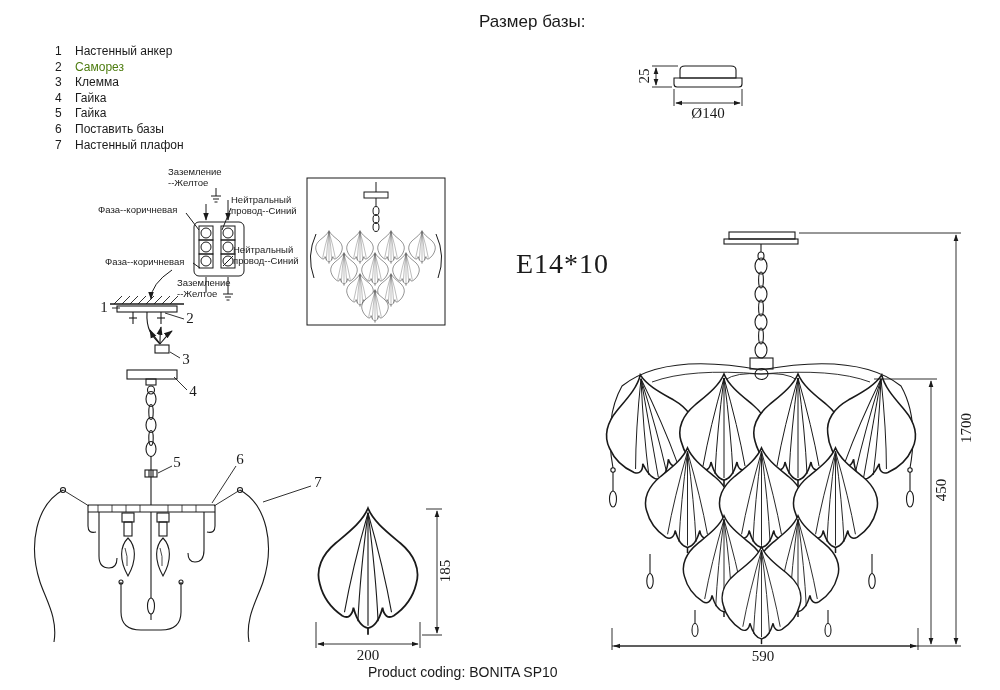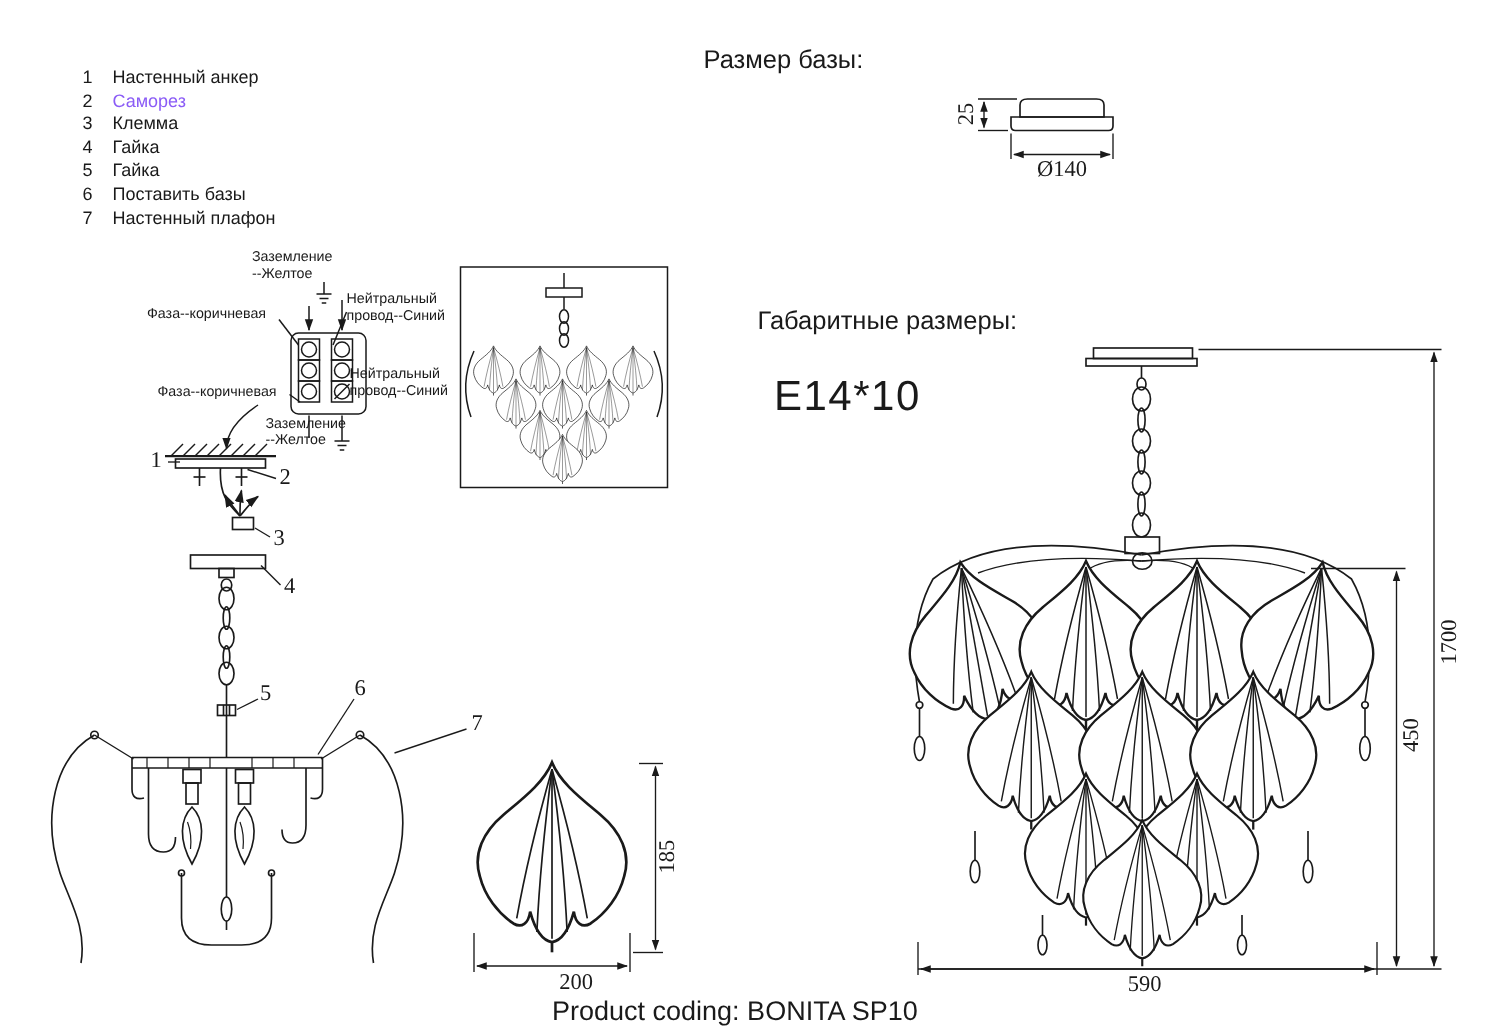--- a/index.html
+++ b/index.html
@@ -3,32 +3,32 @@
 <meta charset="utf-8">
 <style>
   * { margin:0; padding:0; box-sizing:border-box; }
   html,body { width:1000px; height:690px; }
   body { background:#fff; font-family:"Liberation Sans", sans-serif; color:#1a1a1a; position:relative; overflow:hidden; }
   .canvas { position:absolute; left:0; top:0; width:1000px; height:690px; background:#fff; }
   .art { position:absolute; left:0; top:0; }
   .txt { position:absolute; white-space:nowrap; line-height:1.15; }
   .ctr { transform:translate(-50%,-50%); }
   .rot { transform:translate(-50%,-50%) rotate(-90deg); }
-  .serif { font-family:Liberation Sans, sans-serif; }
+  .serif { font-family:Liberation Serif, serif; }
   .dim { font-family:"Liberation Serif", serif; font-size:15px; }
   .callout { font-family:"Liberation Serif", serif; font-size:15px; }
   .title { font-size:17px; }
   .lamp-spec { font-size:28px; letter-spacing:1px; }
   .wlabel { font-size:9.5px; line-height:10.5px; white-space:pre-line; }
   .c { text-align:left; }
   .parts { position:absolute; left:55px; top:44px; font-size:12px; }
   .parts .row { height:15.6px; display:flex; }
   .parts .num { width:20px; }
-  .muted { color:#8b5cf6; }
-  .pcoding { font-size:18px; }
+  .muted { color:#4d7c0f; }
+  .pcoding { font-size:14px; }
 </style>
 </head>
 <body>
 
 <div class="canvas">
 
   <svg class="art" width="1000" height="690" viewBox="0 0 1000 690">
     <defs>
       <marker id="arr" viewBox="0 0 10 10" refX="9" refY="5" markerWidth="8" markerHeight="8" orient="auto-start-reverse">
         <path d="M0,1.5 L10,5 L0,8.5 Z" fill="#1a1a1a"></path>
@@ -324,31 +324,30 @@
 --Желтое</div>
   <div class="txt wlabel" style="left:98px; top:205px;">Фаза--коричневая</div>
   <div class="txt wlabel" style="left:231px; top:195px; width:70px;">Нейтральный
 провод--Синий</div>
   <div class="txt wlabel" style="left:105px; top:257px;">Фаза--коричневая</div>
   <div class="txt wlabel" style="left:233px; top:245px; width:70px;">Нейтральный
 провод--Синий</div>
   <div class="txt wlabel c" style="left:177px; top:278px; width:66px;">Заземление
 --Желтое</div>
 
-  <div class="txt title" style="left:469px; top:12px;margin-top:18px;">Размер базы:</div>
-  <div class="txt title" style="left:505px; top:204px;">Габаритные размеры:</div>
+  <div class="txt title" style="left:479px; top:12px;">Размер базы:</div>
   <div class="txt serif lamp-spec" style="left:516px; top:248px;">E14*10</div>
   <div class="txt pcoding" style="left:368px; top:664px;">Product coding: BONITA SP10</div>
 
   <div class="txt dim rot" style="left:645px; top:76px;">25</div>
   <div class="txt dim ctr" style="left:708px; top:114px;">Ø140</div>
   <div class="txt dim rot" style="left:967px; top:428px;">1700</div>
   <div class="txt dim rot" style="left:942px; top:490px;">450</div>
   <div class="txt dim ctr" style="left:763px; top:657px;">590</div>
-  <div class="txt dim ctr" style="left:384px; top:656px;">200</div>
+  <div class="txt dim ctr" style="left:368px; top:656px;">200</div>
   <div class="txt dim rot" style="left:446px; top:571px;">185</div>
 
   <div class="txt callout ctr" style="left:104px; top:308px;">1</div>
   <div class="txt callout ctr" style="left:190px; top:319px;">2</div>
   <div class="txt callout ctr" style="left:186px; top:360px;">3</div>
   <div class="txt callout ctr" style="left:193px; top:392px;">4</div>
   <div class="txt callout ctr" style="left:177px; top:463px;">5</div>
   <div class="txt callout ctr" style="left:240px; top:460px;">6</div>
   <div class="txt callout ctr" style="left:318px; top:483px;">7</div>
 

